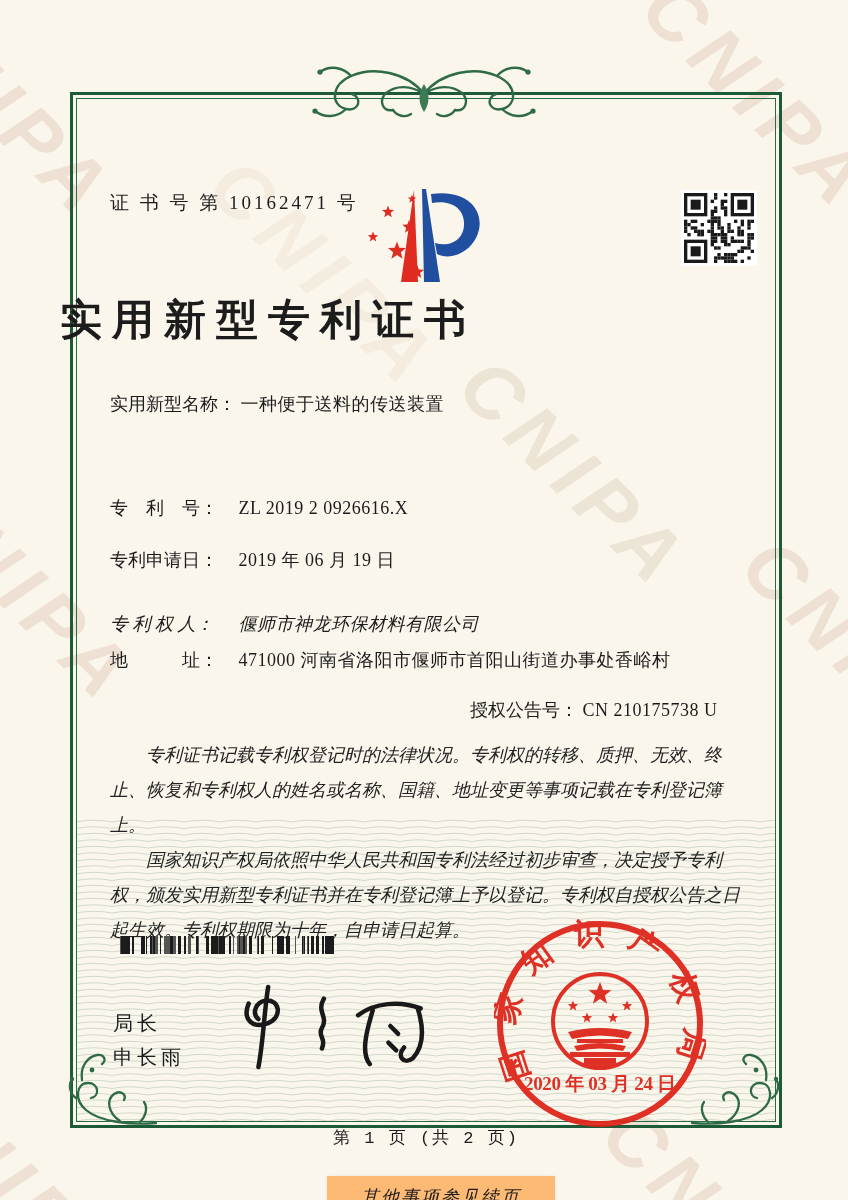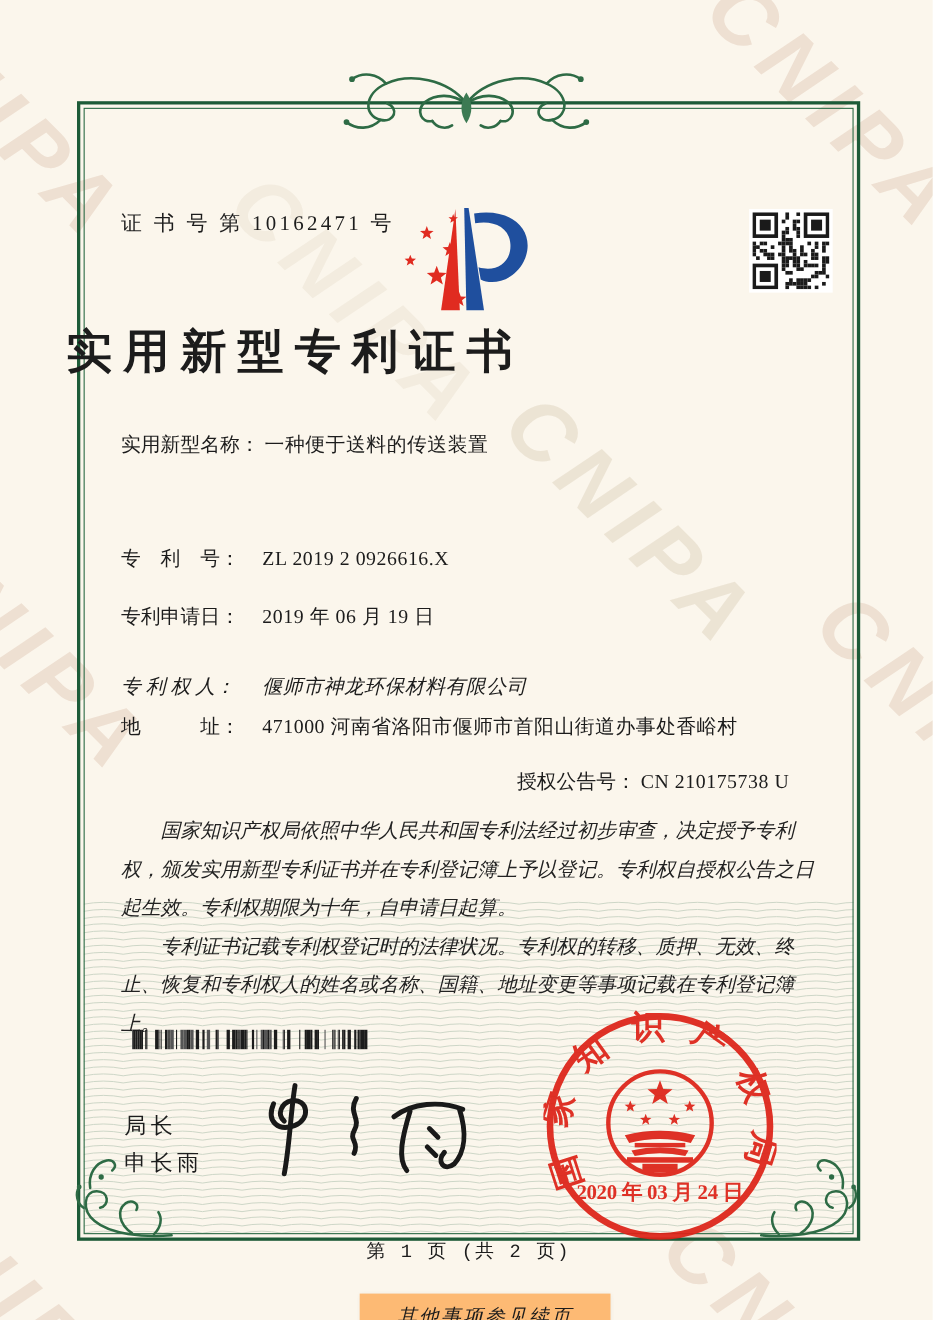--- a/index.html
+++ b/index.html
@@ -333,22 +333,22 @@
     <div class="frow" style="top:608px;">
       <span class="flabel">地　　　址：</span>
       <span class="fvalue">471000 河南省洛阳市偃师市首阳山街道办事处香峪村</span>
     </div>
     <div class="frow2" style="top:658px;">
       <span>授权公告号：</span>
       <span class="fvalue">CN 210175738 U</span>
     </div>
 
     <div class="body-text">
+      <p>专利证书记载专利权登记时的法律状况。专利权的转移、质押、无效、终止、恢复和专利权人的姓名或名称、国籍、地址变更等事项记载在专利登记簿上。</p>
       <p>国家知识产权局依照中华人民共和国专利法经过初步审查，决定授予专利权，颁发实用新型专利证书并在专利登记簿上予以登记。专利权自授权公告之日起生效。专利权期限为十年，自申请日起算。</p>
-      <p>专利证书记载专利权登记时的法律状况。专利权的转移、质押、无效、终止、恢复和专利权人的姓名或名称、国籍、地址变更等事项记载在专利登记簿上。</p>
     </div>
 
     <svg class="barcode" id="barcode-svg" width="216" height="18">
         <rect x="0" y="0" width="1" height="18" fill="#555"></rect>
         <rect x="1" y="0" width="2" height="18" fill="#1c1c1c"></rect>
         <rect x="3" y="0" width="2" height="18" fill="#1c1c1c"></rect>
         <rect x="5" y="0" width="2" height="18" fill="#1c1c1c"></rect>
         <rect x="7" y="0" width="2" height="18" fill="#1c1c1c"></rect>
         <rect x="9" y="0" width="1" height="18" fill="#1c1c1c"></rect>
         <rect x="12" y="0" width="1" height="18" fill="#1c1c1c"></rect>

